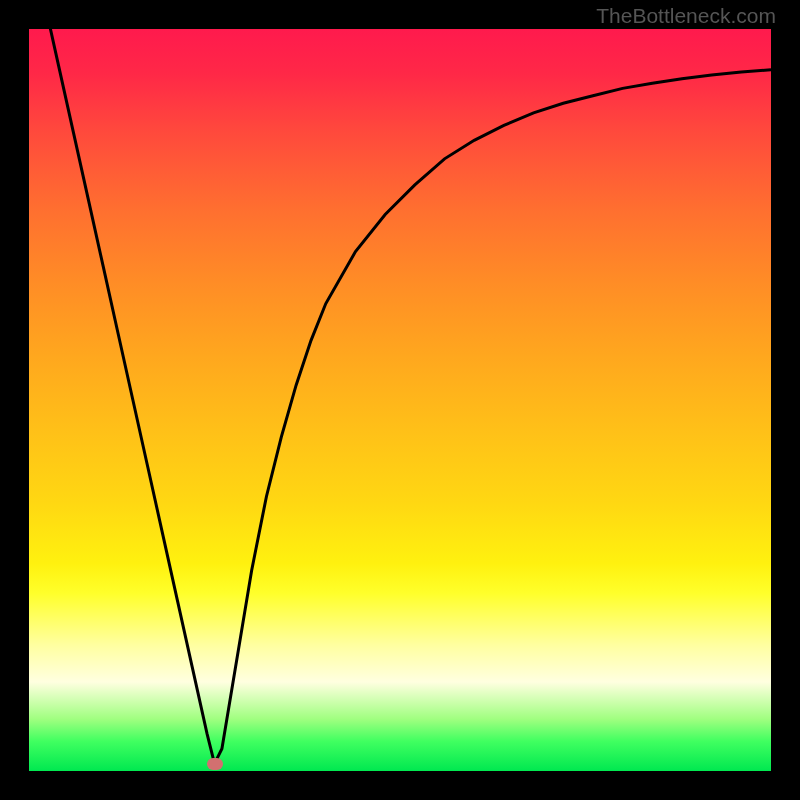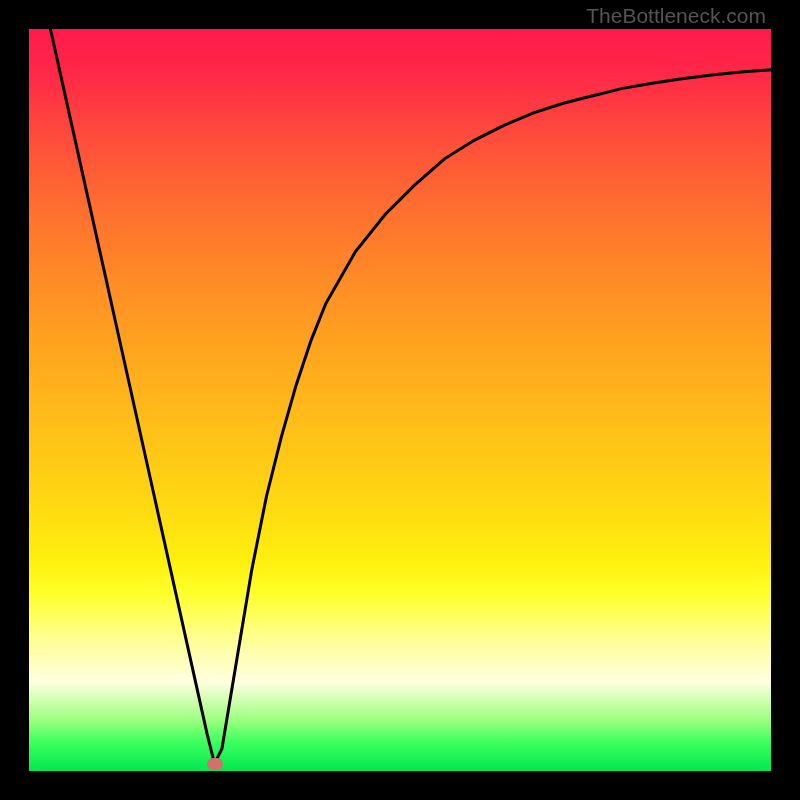--- a/index.html
+++ b/index.html
@@ -39,21 +39,21 @@
       #ffffa0 83%,
       #ffffe0 88%,
       #a0ff80 93%,
       #40ff60 96%,
       #00e850 100%
     );
   }
   .watermark {
     position: absolute;
     top: 4px;
-    right: 34px;
+    right: 24px;
     color: #555;
     font-size: 21px;
     font-weight: 500;
     letter-spacing: 0;
   }
   svg.curve {
     position: absolute;
     left: 0;
     top: 0;
     width: 742px;

